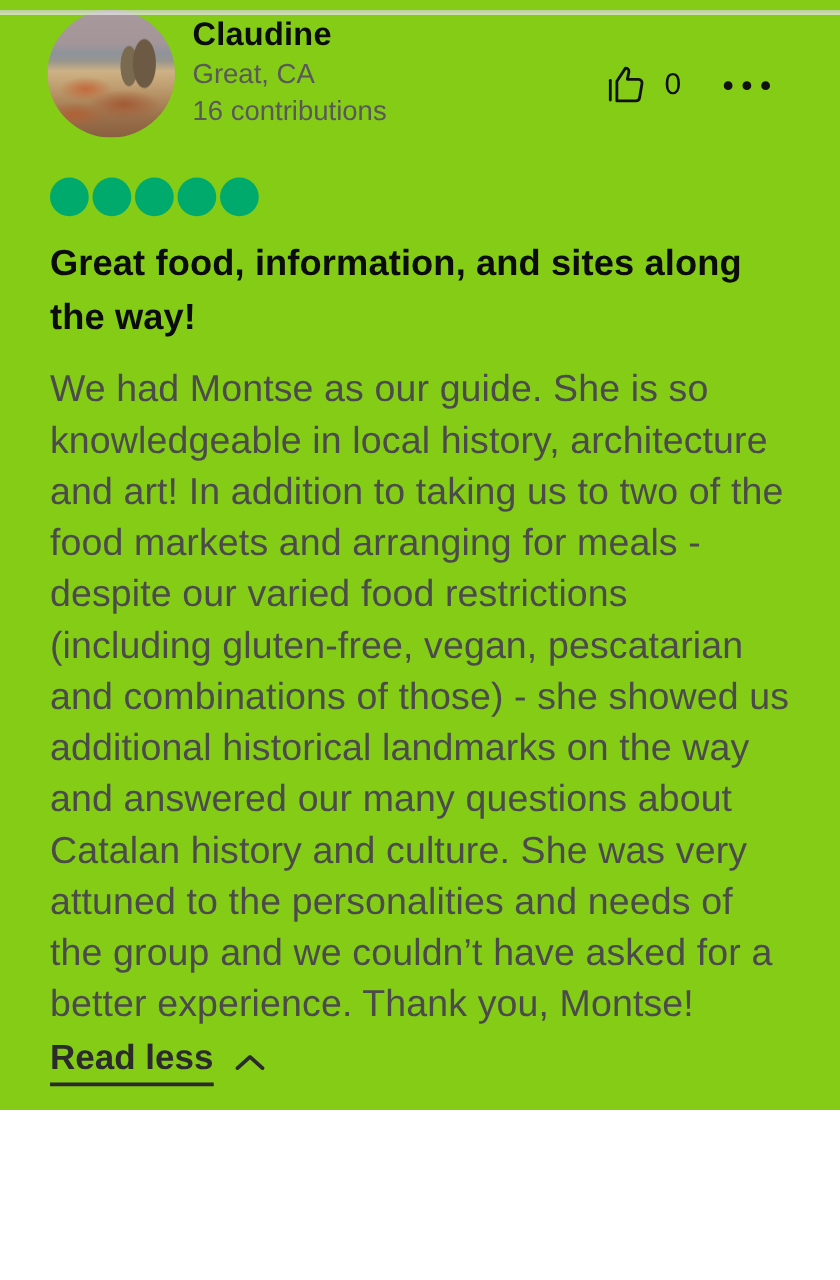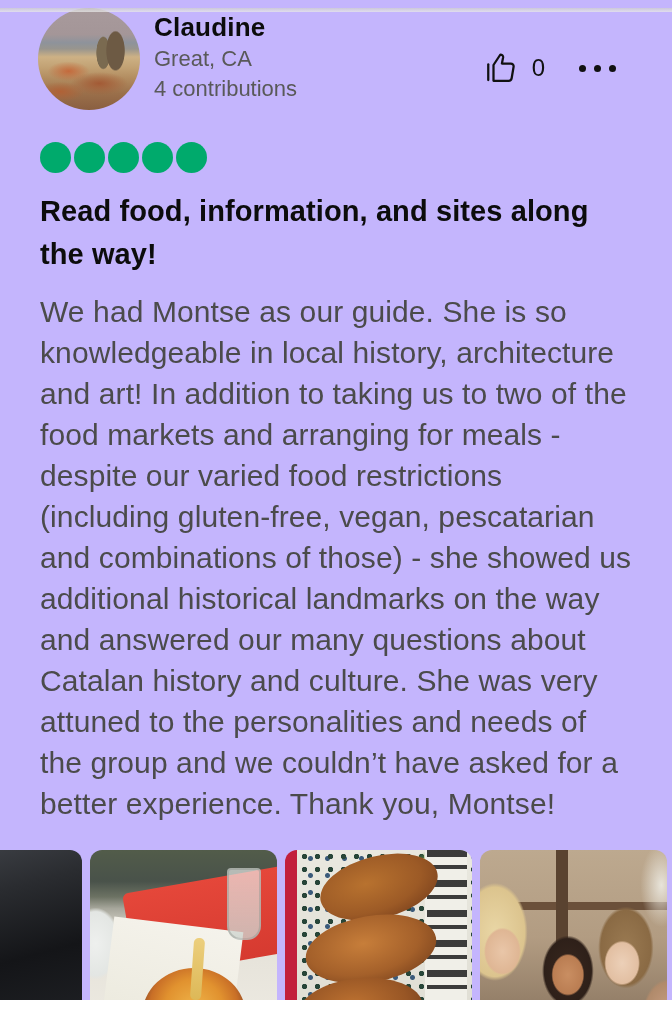--- a/index.html
+++ b/index.html
@@ -1,22 +1,22 @@
 <!DOCTYPE html>
 <html><head>
 <meta charset="utf-8">
 <style>
   * { margin: 0; padding: 0; box-sizing: border-box; }
   html, body { background: #fff; }
   .page {
     position: relative;
     width: 672px;
-    height: 1000px;
+    height: 888px;
     margin: 0 auto;
-    background: #c4b5fd;
+    background: #84cc16;
     overflow: hidden;
     font-family: "Liberation Sans", "DejaVu Sans", sans-serif;
     color: #1a1a1a;
   }
   
   .top-divider {
     position: absolute;
     top: 8px; left: 0; right: 0;
     height: 4px;
     background: linear-gradient(180deg, #cfcfcf 0%, #e9e9e9 100%);
@@ -253,21 +253,21 @@
 
 <div class="page">
   <div class="top-divider"></div>
 
   
   <div class="header">
     <div class="avatar"></div>
     <div class="user-info">
       <div class="user-name">Claudine</div>
       <div class="user-sub">Great, CA</div>
-      <div class="user-sub">4 contributions</div>
+      <div class="user-sub">16 contributions</div>
     </div>
     <div class="header-actions">
       <button class="thumb-btn">
         <span style="display:flex;">
           <svg width="36" height="36" viewBox="0 0 24 24" fill="none" stroke="#111" stroke-width="1.5" stroke-linejoin="round" stroke-linecap="round">
             <path d="M3.5 9.5v10.5"></path>
             <path d="M7 20.5V10l4.6-7c.9 0 2 .7 1.8 2L12.6 9h5.9c1.2 0 2.1 1 1.9 2.2l-1.3 7.6c-.17 1-1 1.7-2 1.7H7z"></path>
           </svg>
         </span>
         <span class="helpful-count">0</span>
@@ -283,26 +283,34 @@
   
   <div class="rating-row">
       <span class="bubble" style="background-color: rgb(0, 170, 108);"></span>
       <span class="bubble" style="background-color: rgb(0, 170, 108);"></span>
       <span class="bubble" style="background-color: rgb(0, 170, 108);"></span>
       <span class="bubble" style="background-color: rgb(0, 170, 108);"></span>
       <span class="bubble" style="background-color: rgb(0, 170, 108);"></span>
     </div>
 
   
-  <h3 class="review-title">Read food, information, and sites along the way!</h3>
+  <h3 class="review-title">Great food, information, and sites along the way!</h3>
 
   
   <p class="review-body">We had Montse as our guide. She is so knowledgeable in local history, architecture and art! In addition to taking us to two of the food markets and arranging for meals - despite our varied food restrictions (including gluten-free, vegan, pescatarian and combinations of those) - she showed us additional historical landmarks on the way and answered our many questions about Catalan history and culture. She was very attuned to the personalities and needs of the group and we couldn’t have asked for a better experience. Thank you, Montse!</p>
 
   
+  <button class="read-toggle">
+    <span class="read-toggle-label">Read less</span>
+    <span style="display:flex;">
+      <svg width="26" height="18" viewBox="0 0 26 18" fill="none" stroke="#2b2b2b" stroke-width="3" stroke-linecap="round" stroke-linejoin="round">
+        <path d="M3 13.5 13 4.5 23 13.5"></path>
+      </svg>
+    </span>
+  </button>
 
   
   <div class="photo-strip">
     <div class="photo photo-1"></div>
     <div class="photo photo-2">
       <div class="decor table-red"></div>
       <div class="decor menu-paper"></div>
       <div class="decor dish"></div>
       <div class="decor breadstick"></div>
       <div class="decor glass"></div>

